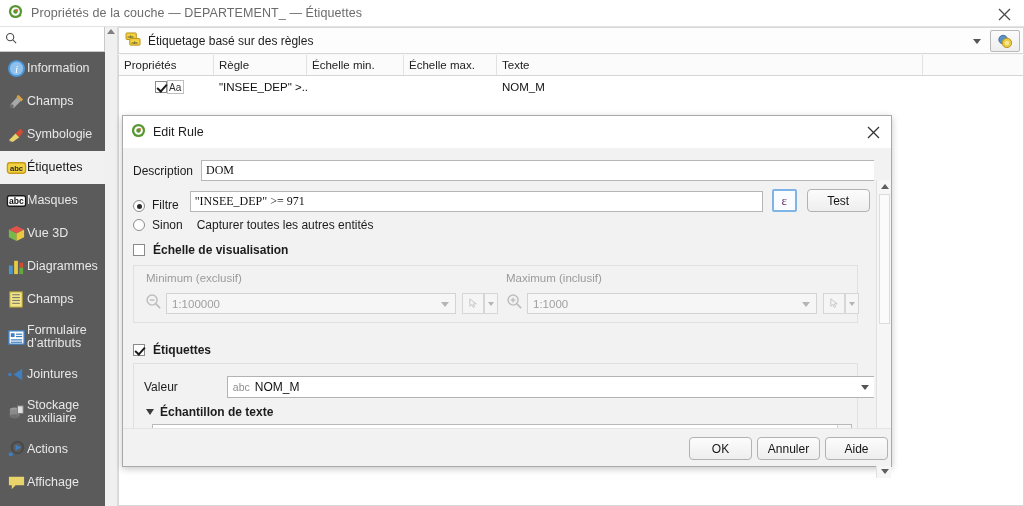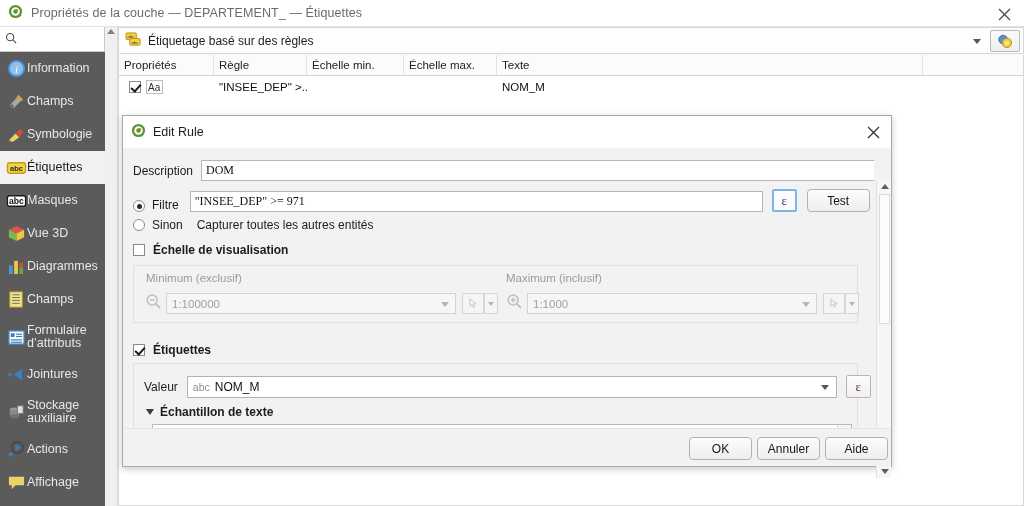--- a/index.html
+++ b/index.html
@@ -391,21 +391,21 @@
   .labelsbox {
     position: absolute;
     left: 10px; top: 215px;
     width: 725px; height: 220px;
     background: #f2f2f2;
     border: 1px solid #e0e0e0;
     box-sizing: border-box;
   }
   .valeur-row {
     position: absolute; left: 10px; top: 11px;
-    display: flex; align-items: center;
+    display: flex; align-items: center; gap: 40px;
   }
   .combo-val {
     width: 650px; height: 22px;
     background: #fff;
     border: 1px solid #b3b3b3;
     box-sizing: border-box;
     position: relative;
     display: flex; align-items: center;
     padding-left: 5px;
     font-size: 12px;
@@ -735,21 +735,21 @@
     <div class="rtable">
       <div class="rthead">
         <div class="th" style="width:95px">Propriétés</div>
         <div class="th" style="width:93px">Règle</div>
         <div class="th" style="width:97px">Échelle min.</div>
         <div class="th" style="width:93px">Échelle max.</div>
         <div class="th" style="width:426px">Texte</div>
       </div>
 
       <div class="rtrow">
-        <div class="td" style="width:95px;display:flex;align-items:center;gap:5px;padding-left:10px">
+        <div class="td" style="width:95px;display:flex;align-items:center;padding-left:36px">
           <span class="cbx checked"></span>
           <span class="aa-chip">Aa</span>
         </div>
         <div class="td" style="width:93px">"INSEE_DEP" &gt;...</div>
         <div class="td" style="width:97px"></div>
         <div class="td" style="width:93px"></div>
         <div class="td" style="width:426px">NOM_M</div>
       </div>
     </div>
   </div>

